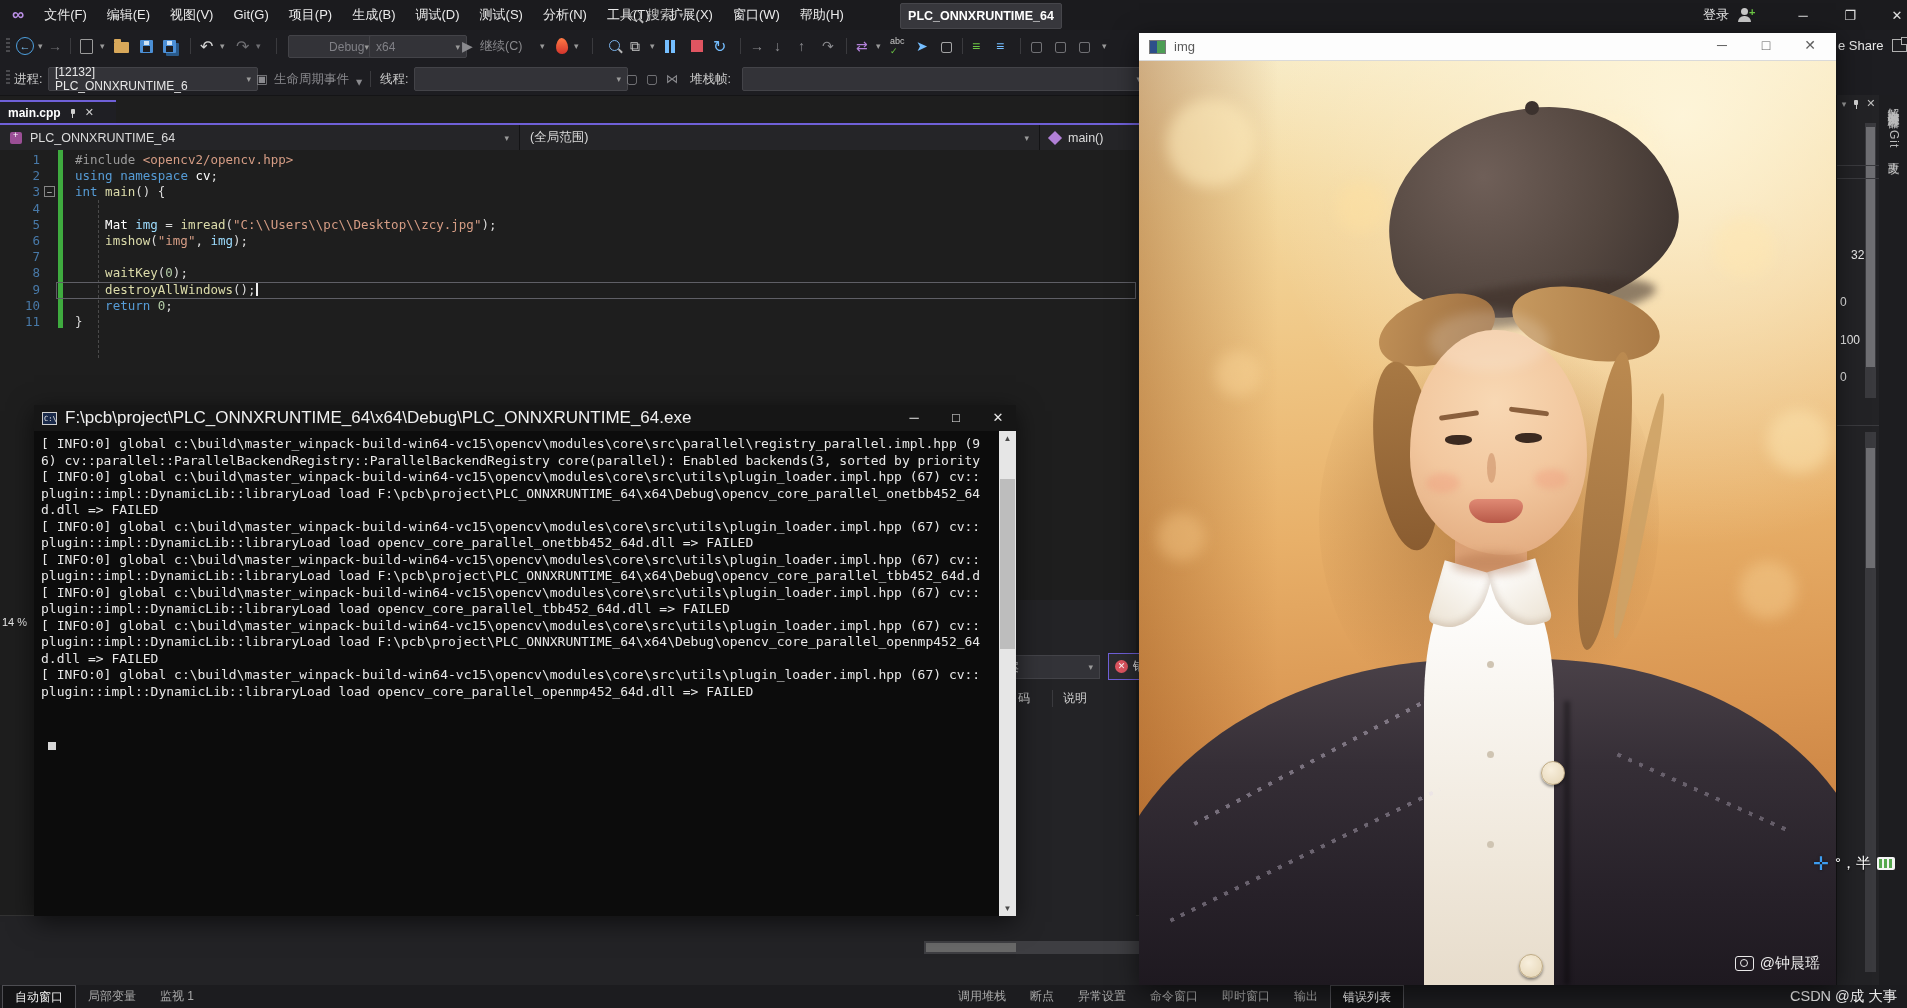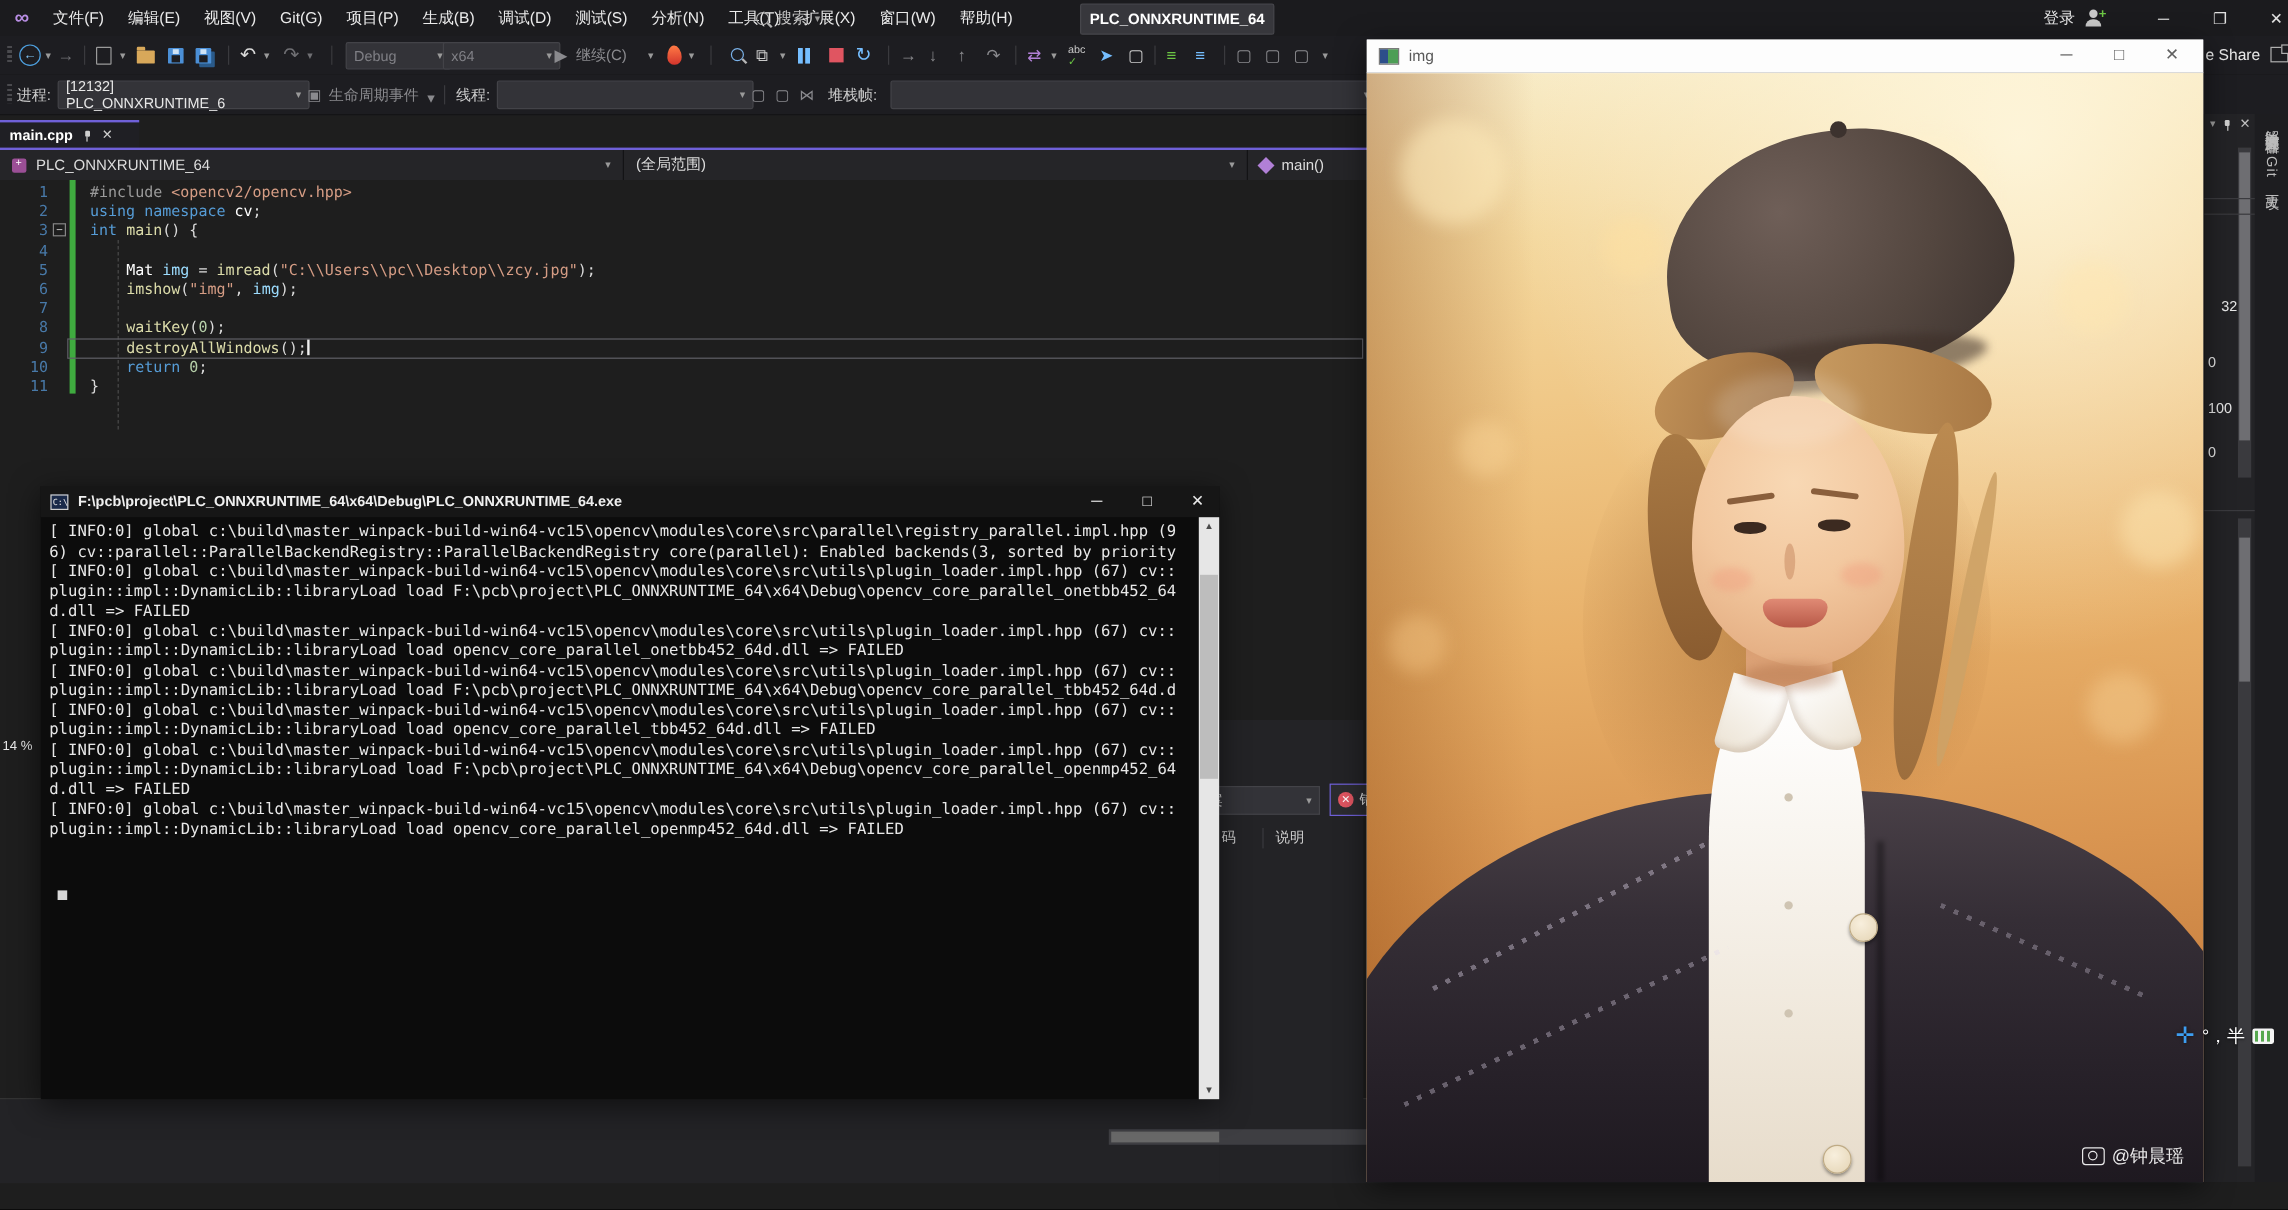--- a/index.html
+++ b/index.html
@@ -80,21 +80,21 @@
   .left-fragments{left:0;top:641px;width:33px;overflow:hidden;}
   
   .lowerpanel{left:0;top:915px;width:1836px;height:70px;background:#232326;border-top:1px solid #333;}
   .errorpanel{left:1016px;top:600px;width:120px;height:385px;background:#232326;}
   .hscroll{left:924px;top:941px;width:215px;height:13px;background:#3e3e42;}
   .hscroll .thumb{position:absolute;left:2px;top:2px;width:90px;height:9px;background:#686868;}
   
   .console{left:34px;top:405px;width:982px;height:511px;background:#0c0c0c;box-shadow:0 6px 24px rgba(0,0,0,.6);z-index:10;}
   .console-title{position:absolute;left:0;top:0;width:100%;height:26px;background:#161616;display:flex;align-items:center;box-sizing:border-box;padding-left:8px;gap:8px;}
   .cmd-ic{width:15px;height:13px;background:#1a2a4a;border:1px solid #cfcfcf;color:#e8e8e8;font:7px/12px "DejaVu Sans Mono",monospace;padding-left:1px;box-sizing:border-box;}
-  .console-name{color:#f0f0f0;font-size:12px;white-space:nowrap;font-weight:bold;}
+  .console-name{color:#f0f0f0;font-size:17px;white-space:nowrap;}
   .cwbtn{position:absolute;top:5px;color:#e8e8e8;font-size:13px;width:20px;text-align:center;}
   .console-body{position:absolute;left:0;top:26px;right:17px;bottom:0;overflow:hidden;}
   .console-line{white-space:pre;font:13px/16.5px "DejaVu Sans Mono",monospace;color:#e8e8e8;padding-left:7px;}
   .console-lines{position:absolute;left:0;top:5px;right:0;}
   .con-cursor{position:absolute;left:14px;top:311px;width:8px;height:8px;background:#d8d8d8;}
   .vscroll{position:absolute;right:0;top:26px;width:17px;bottom:0;background:#e6e6e6;}
   .vscroll .arr{position:absolute;left:0;width:17px;height:15px;color:#4a4a4a;font-size:8px;text-align:center;line-height:15px;}
   .vscroll .vthumb{position:absolute;left:1px;top:48px;width:15px;height:170px;background:#bdbdbd;}
   
   .elcombo{position:absolute;left:1000px;top:655px;width:100px;height:24px;background:#333338;border:1px solid #434348;
@@ -207,21 +207,21 @@
       </span>
     <span class="ticon" style="left:163px;">
         <span class="floppy" style="box-shadow:3px 3px 0 #2a5a8a;"></span>
       </span>
     <span class="tsep" style="left:190px;"></span>
     <span class="ticon" style="left:200px;color:#d8d8d8;font-size:16px;">↶</span>
     <span class="ticon caret" style="left:220px;">▾</span>
     <span class="ticon" style="left:236px;color:#6f6f73;font-size:16px;">↷</span>
     <span class="ticon caret" style="left:256px;color:#6f6f73;">▾</span>
     <span class="tsep" style="left:276px;"></span>
-    <div class="combo" style="left:288px;width:74px;">
+    <div class="combo" style="left:288px;width:74px;justify-content:flex-end;">
       <span>Debug</span>
         <span class="caret">▾</span>
     </div>
     <div class="combo" style="left:369px;width:84px;">
       <span>x64</span>
         <span class="caret">▾</span>
     </div>
     <span class="ticon" style="left:462px;color:#8a8a8e;">▶</span>
     <span class="ticon" style="left:480px;color:#8a8a8e;font-size:12.5px;">继续(C)</span>
     <span class="ticon caret" style="left:540px;">▾</span>
@@ -524,20 +524,37 @@
       <span class="ar">▲</span>
       <span class="sc"></span>
       <span class="t2"></span>
     </div>
   </div>
   <div class="abs vtabs">
       <div class="vtab">解决方案资源管理器</div>
       <div class="vtab">Git 更改</div>
     </div>
 
+  <div class="abs bottombar">
+    <div class="bottom-tabs-left">
+        <div class="btab active">自动窗口</div>
+        <div class="btab">局部变量</div>
+        <div class="btab">监视 1</div>
+      </div>
+    <div class="bottom-tabs-right">
+        <div class="btab">调用堆栈</div>
+        <div class="btab">断点</div>
+        <div class="btab">异常设置</div>
+        <div class="btab">命令窗口</div>
+        <div class="btab">即时窗口</div>
+        <div class="btab">输出</div>
+        <div class="btab active">错误列表</div>
+      </div>
+    <div class="csdn">CSDN @成 大事</div>
+  </div>
 
   <div class="abs ime">
     <span class="ime-move">✛</span>
     <span class="ime-text">°，半</span>
     <span class="kbd-ic"></span>
   </div>
 
 </div>
 
 </body></html>

